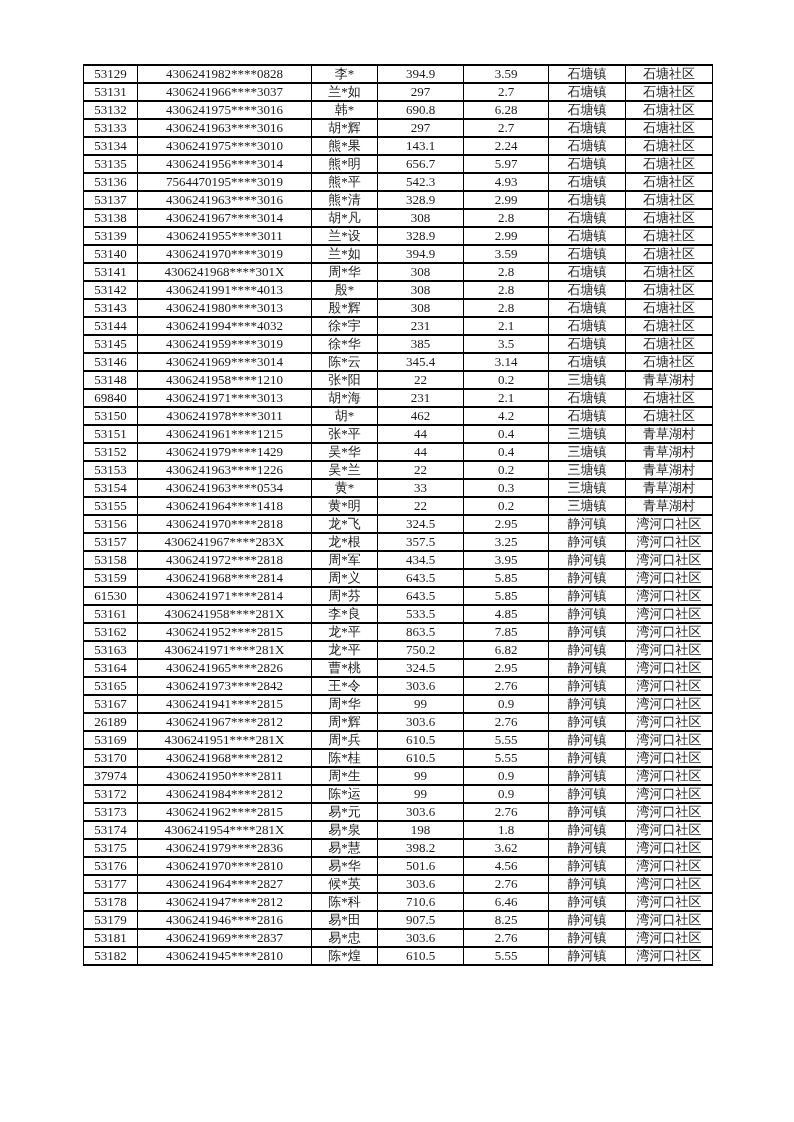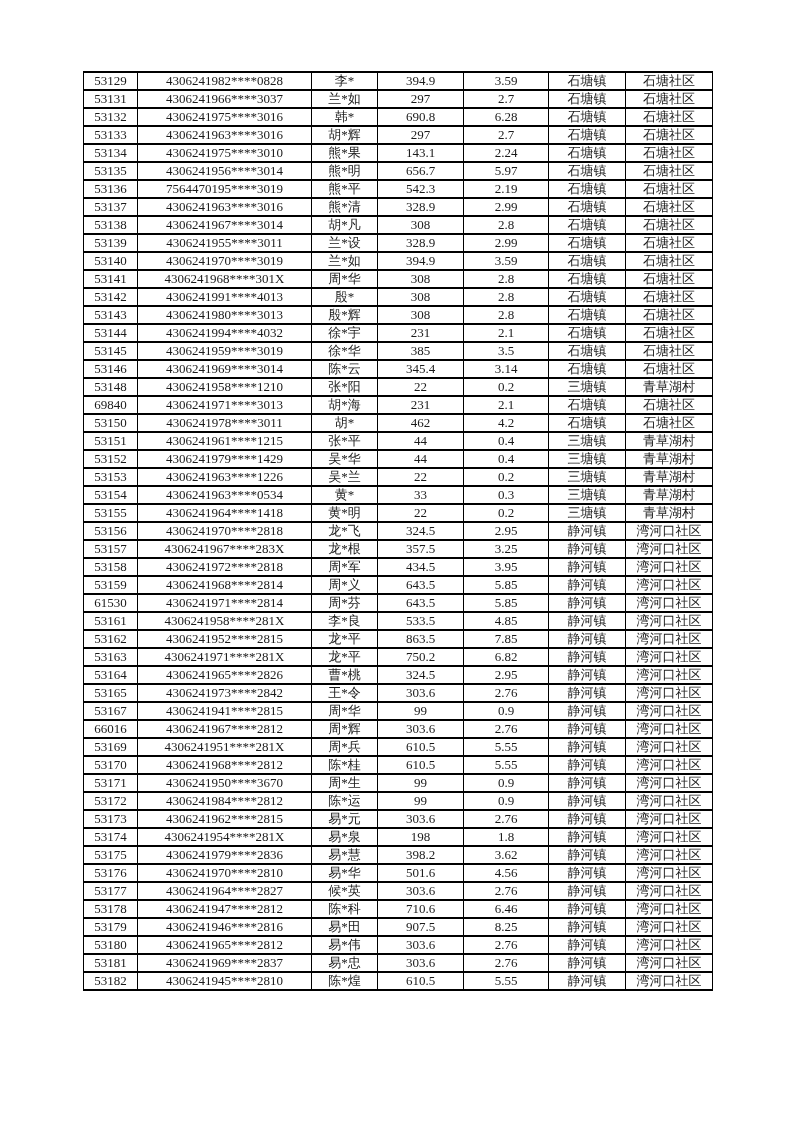--- a/index.html
+++ b/index.html
@@ -8,21 +8,21 @@
     width: 794px;
     height: 1122px;
     background: #ffffff;
     overflow: hidden;
     font-family: "Liberation Serif", "DejaVu Serif", serif;
     color: #1a1a1a;
   }
   table.records {
     position: absolute;
     left: 83px;
-    top: 71px;
+    top: 64px;
     width: 629px;
     border-collapse: collapse;
     table-layout: fixed;
   }
   table.records col.c-serial  { width: 54px; }
   table.records col.c-id      { width: 174px; }
   table.records col.c-name    { width: 66px; }
   table.records col.c-amount  { width: 86px; }
   table.records col.c-area    { width: 85px; }
   table.records col.c-town    { width: 77px; }
@@ -110,21 +110,21 @@
           <td>656.7</td>
           <td>5.97</td>
           <td>石塘镇</td>
           <td>石塘社区</td>
         </tr>
         <tr>
           <td>53136</td>
           <td>7564470195****3019</td>
           <td>熊*平</td>
           <td>542.3</td>
-          <td>2.19</td>
+          <td>4.93</td>
           <td>石塘镇</td>
           <td>石塘社区</td>
         </tr>
         <tr>
           <td>53137</td>
           <td>4306241963****3016</td>
           <td>熊*清</td>
           <td>328.9</td>
           <td>2.99</td>
           <td>石塘镇</td>
@@ -376,21 +376,21 @@
         <tr>
           <td>53167</td>
           <td>4306241941****2815</td>
           <td>周*华</td>
           <td>99</td>
           <td>0.9</td>
           <td>静河镇</td>
           <td>湾河口社区</td>
         </tr>
         <tr>
-          <td>66016</td>
+          <td>26189</td>
           <td>4306241967****2812</td>
           <td>周*辉</td>
           <td>303.6</td>
           <td>2.76</td>
           <td>静河镇</td>
           <td>湾河口社区</td>
         </tr>
         <tr>
           <td>53169</td>
           <td>4306241951****281X</td>
@@ -403,22 +403,22 @@
         <tr>
           <td>53170</td>
           <td>4306241968****2812</td>
           <td>陈*桂</td>
           <td>610.5</td>
           <td>5.55</td>
           <td>静河镇</td>
           <td>湾河口社区</td>
         </tr>
         <tr>
-          <td>53171</td>
-          <td>4306241950****3670</td>
+          <td>37974</td>
+          <td>4306241950****2811</td>
           <td>周*生</td>
           <td>99</td>
           <td>0.9</td>
           <td>静河镇</td>
           <td>湾河口社区</td>
         </tr>
         <tr>
           <td>53172</td>
           <td>4306241984****2812</td>
           <td>陈*运</td>
@@ -484,29 +484,20 @@
         <tr>
           <td>53179</td>
           <td>4306241946****2816</td>
           <td>易*田</td>
           <td>907.5</td>
           <td>8.25</td>
           <td>静河镇</td>
           <td>湾河口社区</td>
         </tr>
         <tr>
-          <td>53180</td>
-          <td>4306241965****2812</td>
-          <td>易*伟</td>
-          <td>303.6</td>
-          <td>2.76</td>
-          <td>静河镇</td>
-          <td>湾河口社区</td>
-        </tr>
-        <tr>
           <td>53181</td>
           <td>4306241969****2837</td>
           <td>易*忠</td>
           <td>303.6</td>
           <td>2.76</td>
           <td>静河镇</td>
           <td>湾河口社区</td>
         </tr>
         <tr>
           <td>53182</td>

